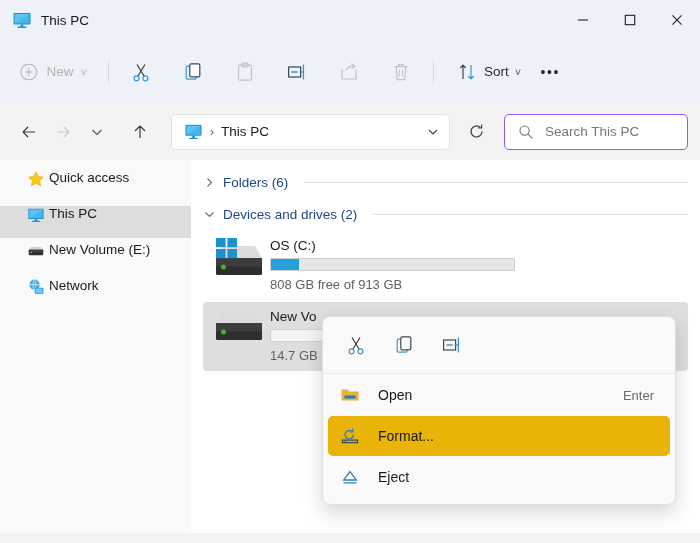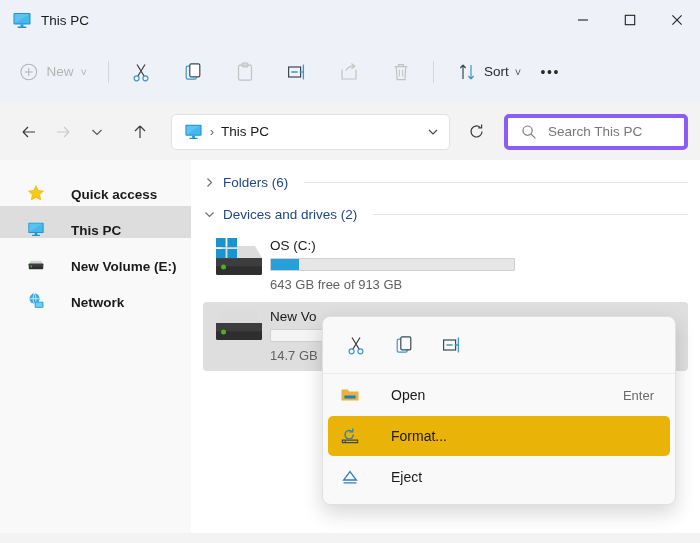--- a/index.html
+++ b/index.html
@@ -101,21 +101,21 @@
   .refresh-btn {
     width: 32px; height: 34px;
     display: flex; align-items: center; justify-content: center;
     border-radius: 4px;
     margin-right: 12px;
     flex: 0 0 auto;
   }
   .searchbox {
     width: 184px; height: 36px;
     background: #ffffff;
-    border: 4px solid #8b5cf6;
+    border: 1px solid #8b5cf6;
     border-radius: 5px;
     display: flex; align-items: center;
     flex: 0 0 auto;
   }
   .search-icon { width: 16px; height: 16px; margin: 0 11px 0 13px; }
   .search-ph { font-size: 13.5px; color: #777777; }
 
   
   .body {
     display: flex;
@@ -123,27 +123,26 @@
     background: #ffffff;
   }
   .sidebar {
     width: 191px;
     background: #f9f9f9;
     padding-top: 6px;
     flex: 0 0 auto;
   }
   .side-item {
     height: 32px;
-    display: flex; align-items: flex-end;
+    display: flex; align-items: flex-start;
     padding-left: 27px;
-    gap: 26px;
+    gap: 4px;
     font-size: 13.5px;
     color: #1a1a1a;
     margin: 4px 0;
-    font-weight: bold;
   }
   .side-item.selected { background: #dddddd; }
   .side-icon { width: 18px; height: 18px; flex: 0 0 auto; }
 
   .content {
     flex: 1 1 auto;
     background: #ffffff;
     padding: 10px 0 0 12px;
     position: relative;
   }
@@ -210,21 +209,21 @@
   }
   .ctx-item {
     display: flex;
     align-items: center;
     height: 40px;
     margin: 1px 5px;
     padding-left: 12px;
     border-radius: 5px;
     font-size: 14px;
     color: #1a1a1a;
-    gap: 31px;
+    gap: 18px;
   }
   .ctx-item.highlight { background: #eab308; }
   .ctx-ico { width: 20px; height: 20px; flex: 0 0 auto; display:block; }
   .ctx-accel {
     margin-left: auto;
     margin-right: 16px;
     font-size: 13px;
     color: #6a6a6a;
   }
 </style>
@@ -465,21 +464,21 @@
             <rect x="17.4" y="0" width="9.6" height="9.2" fill="#1b93d1"></rect>
             <rect x="6" y="11" width="9.6" height="9.2" fill="#1b93d1"></rect>
             <rect x="17.4" y="11" width="9.6" height="9.2" fill="#1b93d1"></rect>
           </svg>
         </div>
         <div>
           <div class="drive-name">OS (C:)</div>
           <div class="bar">
             <div class="bar-fill" id="bar-os" style="width: 11.5%;"></div>
           </div>
-          <div class="drive-sub">643 GB free of 913 GB</div>
+          <div class="drive-sub">808 GB free of 913 GB</div>
         </div>
       </div>
 
       <div class="drive-row selected" style="margin-top:2px">
         <div class="drive-icon-wrap" style="height:40px">
           <svg width="58" height="34" viewBox="0 0 58 34">
             <path d="M6 14 L13 2 H45 L52 14 Z" fill="#dcdcdc"></path>
             <rect x="6" y="14" width="46" height="17" rx="1.5" fill="#2e2e2e"></rect>
             <rect x="6" y="14" width="46" height="8.4" fill="#3d3d3d"></rect>
             <circle cx="13.5" cy="23" r="2.5" fill="#4caf2a"></circle>

